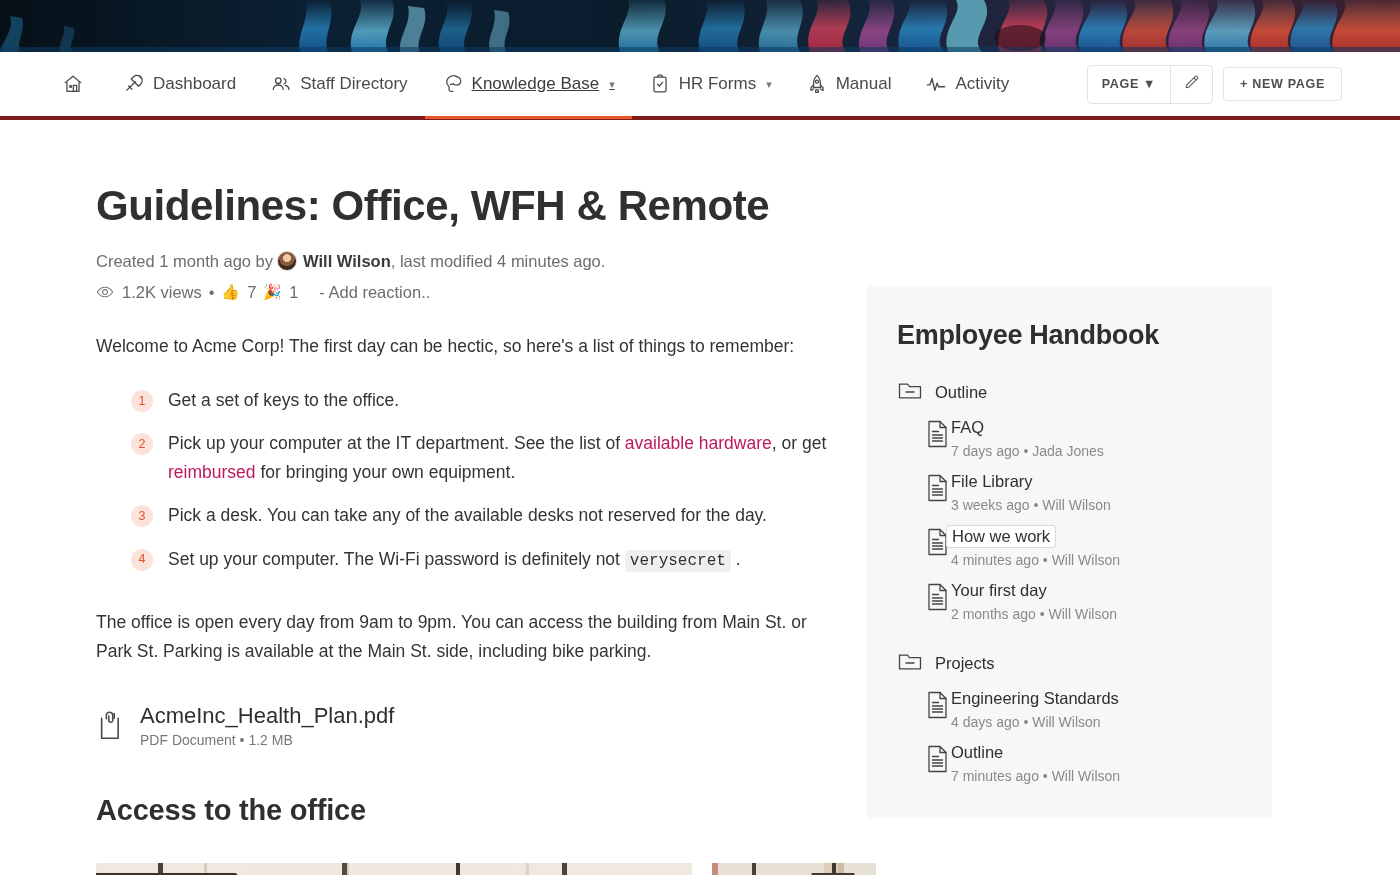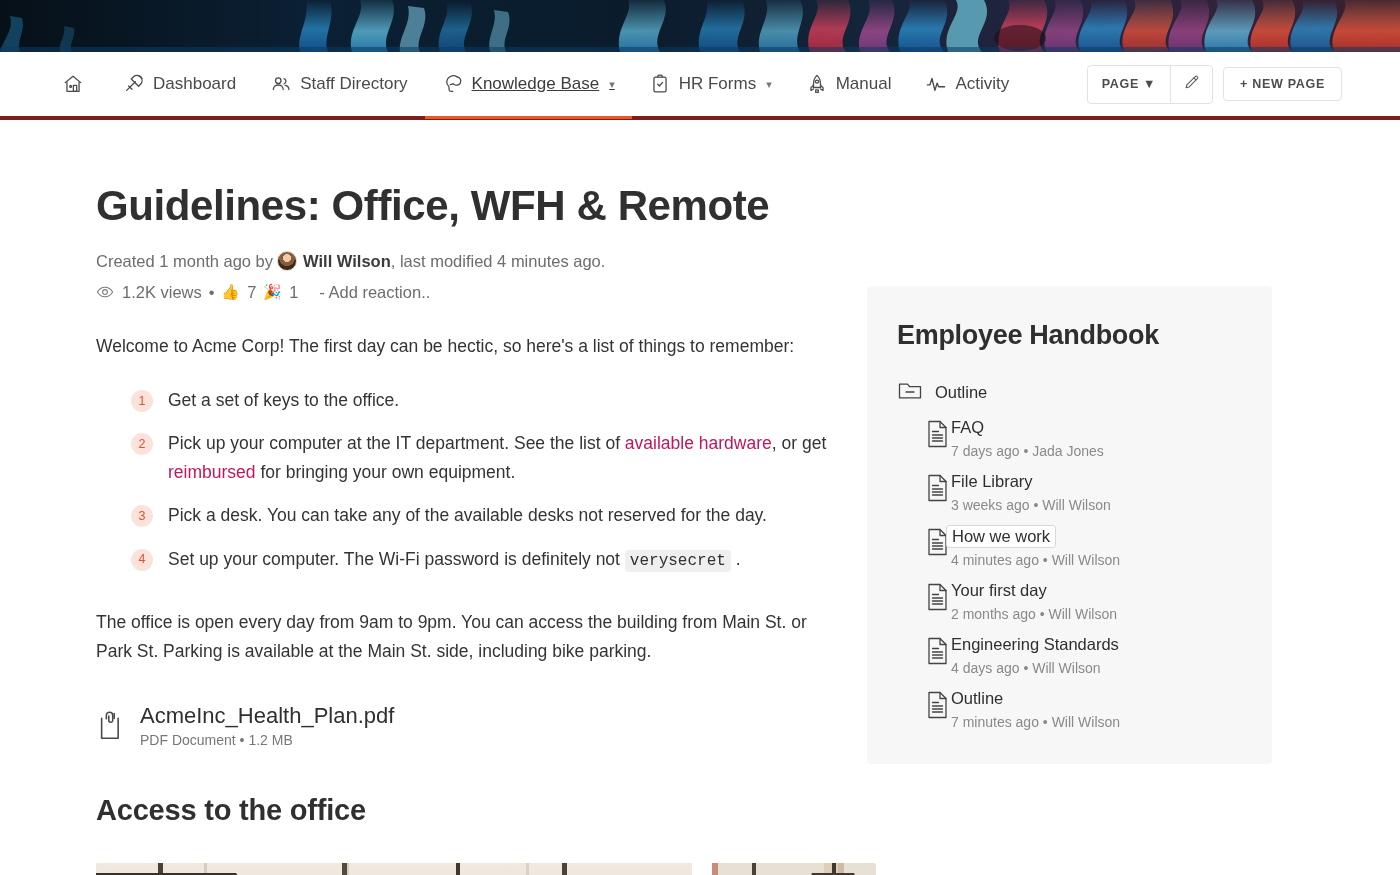--- a/index.html
+++ b/index.html
@@ -601,20 +601,29 @@
               <path d="M7.5 19h10"></path>
               <path d="M7.5 22h10"></path>
           </svg>
         </span>
         <span>
           <span class="doc-name">Your first day</span>
           <div class="doc-sub">2 months ago • Will Wilson</div>
         </span>
       </div>
 
+      <div class="folder">
+        <span>
+          <svg width="26" height="22" viewBox="0 0 26 22" fill="none" stroke="#444" stroke-width="1.3" stroke-linecap="round" stroke-linejoin="round">
+            <path d="M2.5 5.2h8l2 2.4h11v11.2H2.5Z"></path>
+              <path d="M9 13h8"></path>
+          </svg>
+        </span>
+        <span class="folder-label">Projects</span>
+      </div>
 
       <div class="doc-row">
         <span class="doc-ico">
           <svg width="26" height="30" viewBox="0 0 26 30" fill="none" stroke="#444" stroke-width="1.3" stroke-linecap="round" stroke-linejoin="round">
             <path d="M4 2.5h11l6 6v19H4Z"></path>
               <path d="M15 2.5v6h6"></path>
             <path d="M7.5 12.5h6"></path>
               <path d="M7.5 16h10"></path>
               <path d="M7.5 19h10"></path>
               <path d="M7.5 22h10"></path>

